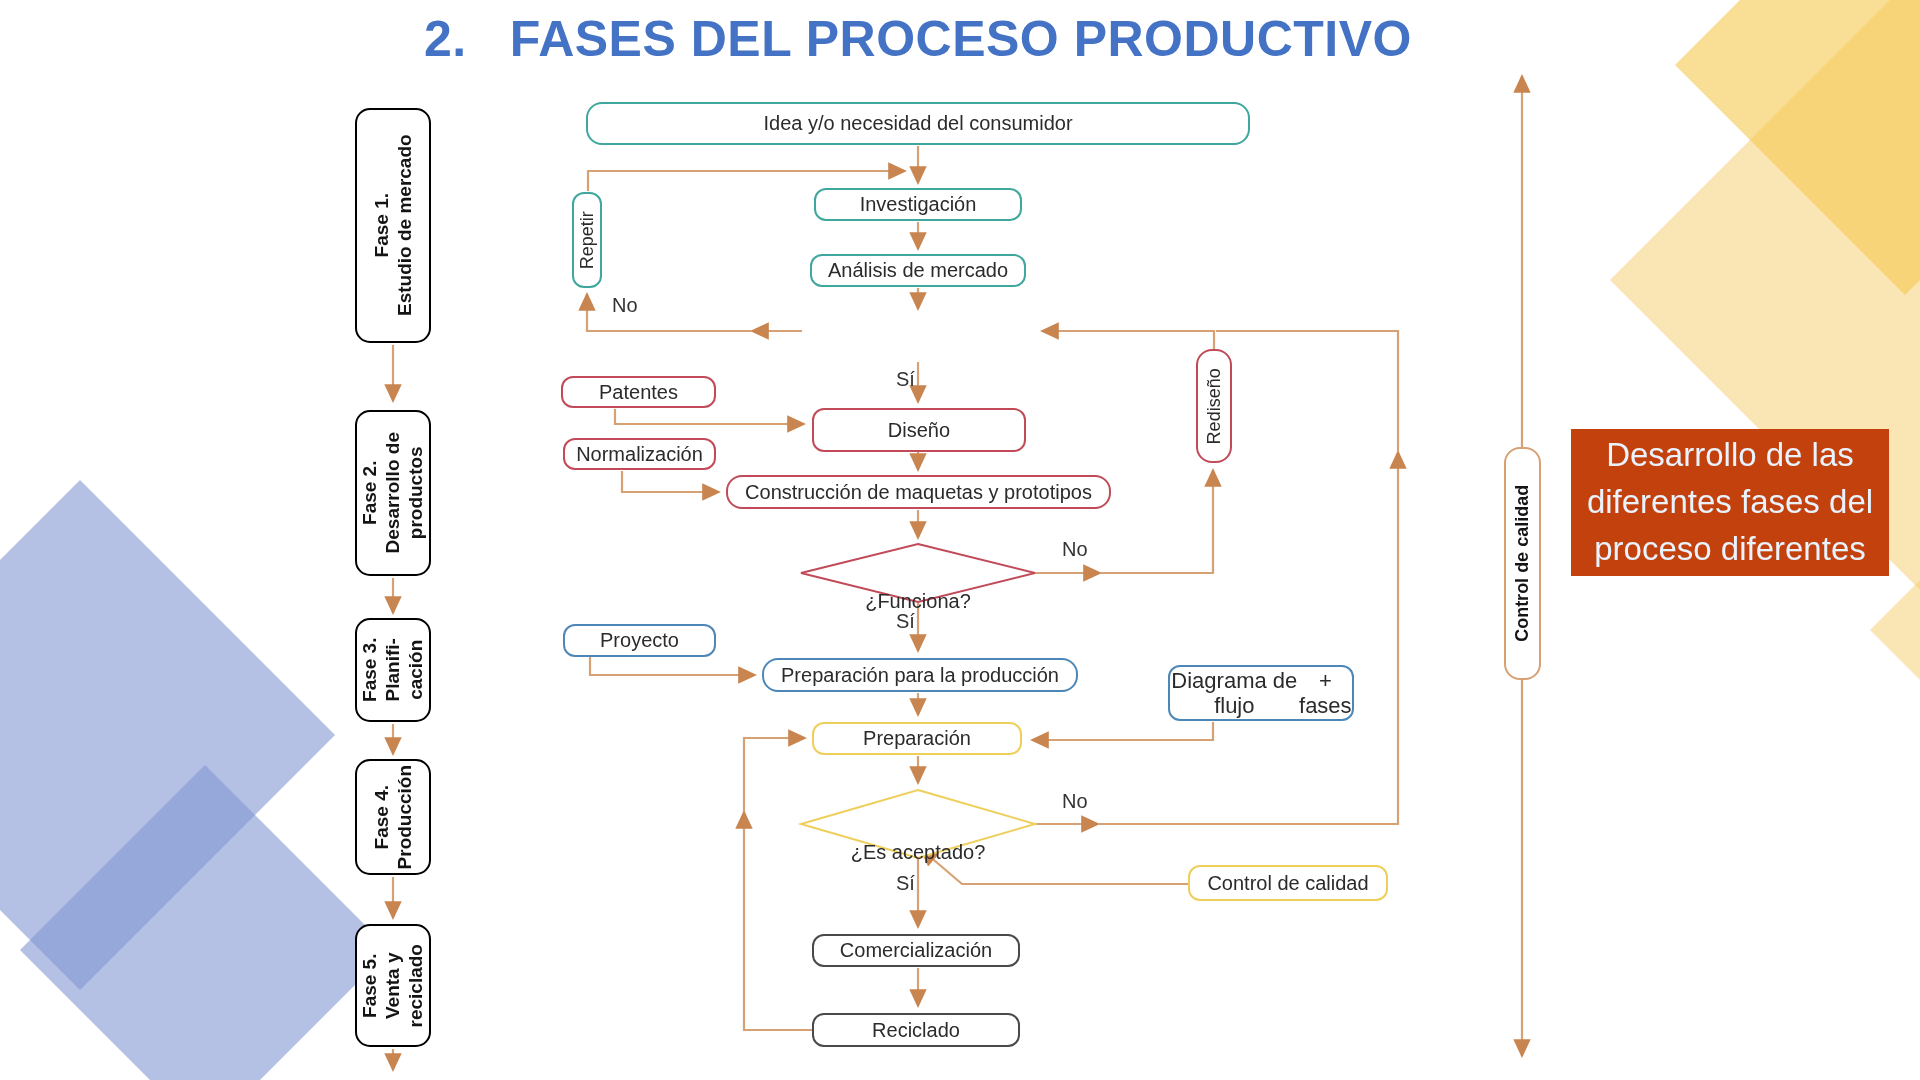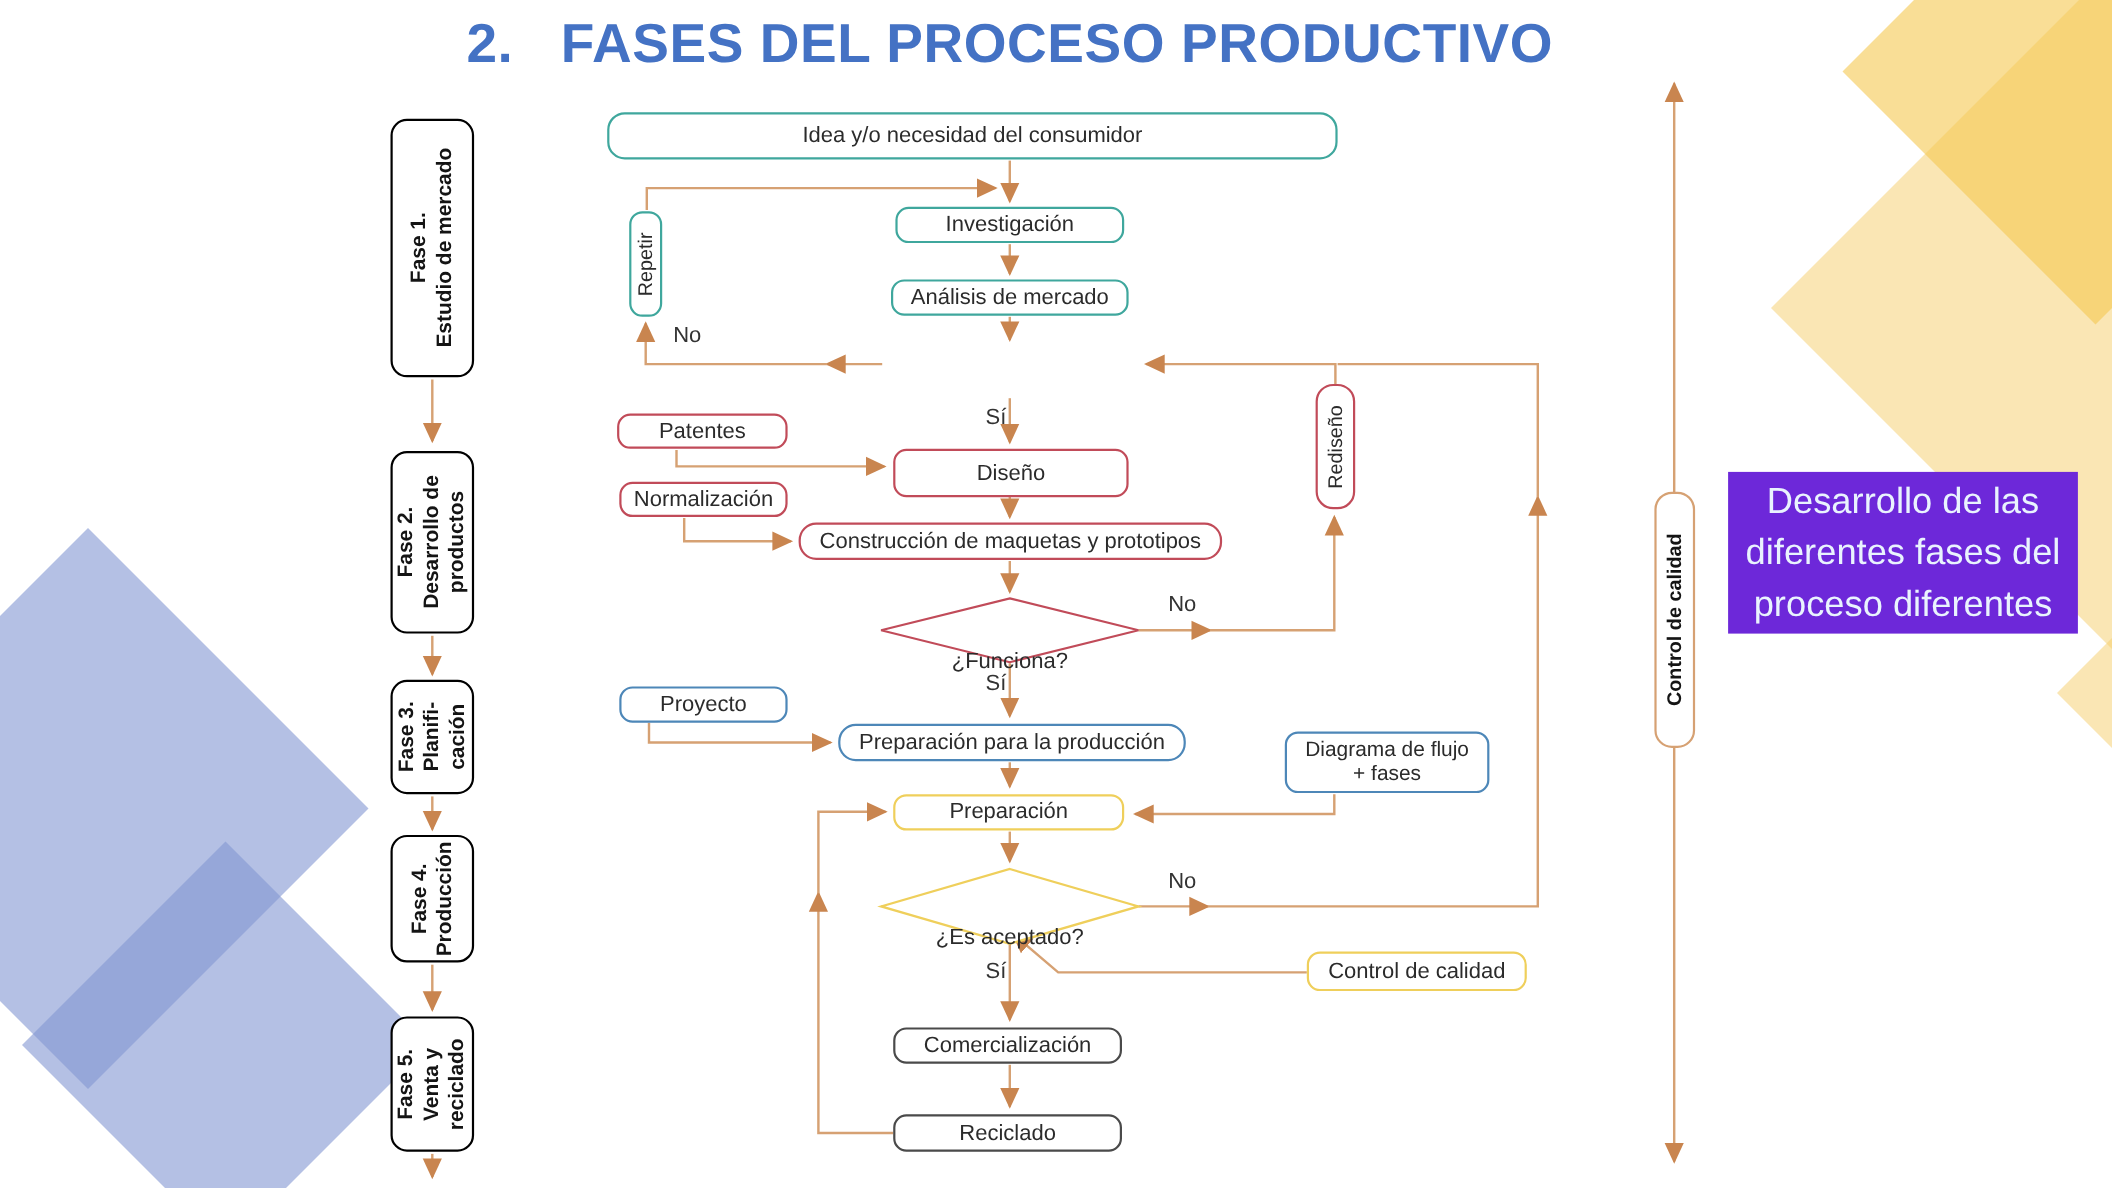--- a/index.html
+++ b/index.html
@@ -17,21 +17,21 @@
   .vwrap .vtext{transform:rotate(-90deg);white-space:nowrap;font-size:18px;}
   .qtext{font-weight:bold;font-size:20px;color:#141414;}
   .phase{position:absolute;background:#fff;border:2px solid;border-radius:15px;
          display:flex;align-items:center;justify-content:center;box-sizing:border-box;}
   .phase .rot{transform:rotate(-90deg);font-weight:bold;font-size:19px;line-height:1.22;
               color:#141414;text-align:center;}
   .phase .rot div{white-space:nowrap;}
   .dlabel{position:absolute;display:flex;align-items:center;justify-content:center;
           font-size:20px;color:#2b2b2b;margin-top:28px;}
   .lbl{position:absolute;font-size:20px;color:#333;width:60px;text-align:left;}
-  .caption{position:absolute;left:1571px;top:429px;width:318px;height:147px;background:#6d28d9;
+  .caption{position:absolute;left:1571px;top:429px;width:318px;height:147px;background:#c2410c;
            color:#E9F3FE;font-size:33px;line-height:1.42;display:flex;flex-direction:column;
            align-items:center;justify-content:center;text-align:center;}
 </style>
 </head>
 <body>
 
 <div class="stage">
 
   <svg class="layer" width="1920" height="1080" viewBox="0 0 1920 1080">
     <defs>
@@ -116,37 +116,37 @@
     </div>
   </div>
   <div class="phase dark" style="left:355px;top:924px;width:76px;height:123px">
     <div class="rot">
       <div>Fase 5.</div>
       <div>Venta y</div>
       <div>reciclado</div>
     </div>
   </div>
 
-  <div class="node teal r16" style="left:552px;top:102px;width:664px;height:43px">Idea y/o necesidad del consumidor</div>
+  <div class="node teal r16" style="left:586px;top:102px;width:664px;height:43px">Idea y/o necesidad del consumidor</div>
   <div class="node teal vwrap" style="left:572px;top:192px;width:30px;height:96px">
     <span class="vtext">Repetir</span>
   </div>
   <div class="node teal" style="left:814px;top:188px;width:208px;height:33px">Investigación</div>
   <div class="node teal" style="left:810px;top:254px;width:216px;height:33px">Análisis de mercado</div>
   <div class="node crimson" style="left:561px;top:376px;width:155px;height:32px">Patentes</div>
   <div class="node crimson" style="left:812px;top:408px;width:214px;height:44px">Diseño</div>
   <div class="node crimson" style="left:563px;top:438px;width:153px;height:32px">Normalización</div>
   <div class="node crimson r16" style="left:726px;top:475px;width:385px;height:34px">Construcción de maquetas y prototipos</div>
   <div class="dlabel" style="left:810px;top:558px;width:216px;height:30px">¿Funciona?</div>
   <div class="node crimson vwrap r16" style="left:1196px;top:349px;width:36px;height:114px">
     <span class="vtext">Rediseño</span>
   </div>
   <div class="node steel" style="left:563px;top:624px;width:153px;height:33px">Proyecto</div>
   <div class="node steel r16" style="left:762px;top:658px;width:316px;height:34px">Preparación para la producción</div>
-  <div class="node steel" style="left:1168px;top:665px;width:186px;height:56px;font-size:19px;flex-direction:column">
+  <div class="node steel" style="left:1168px;top:665px;width:186px;height:56px;font-size:22px;flex-direction:row">
     <div>Diagrama de flujo</div>
     <div>+ fases</div>
   </div>
   <div class="node yellow" style="left:812px;top:722px;width:210px;height:33px">Preparación</div>
   <div class="dlabel" style="left:810px;top:808px;width:216px;height:32px">¿Es aceptado?</div>
   <div class="node yellow" style="left:1188px;top:865px;width:200px;height:36px">Control de calidad</div>
   <div class="node dark" style="left:812px;top:934px;width:208px;height:33px">Comercialización</div>
   <div class="node dark" style="left:812px;top:1013px;width:208px;height:34px">Reciclado</div>
 
   <span class="lbl" style="left:612px;top:294px">No</span>

